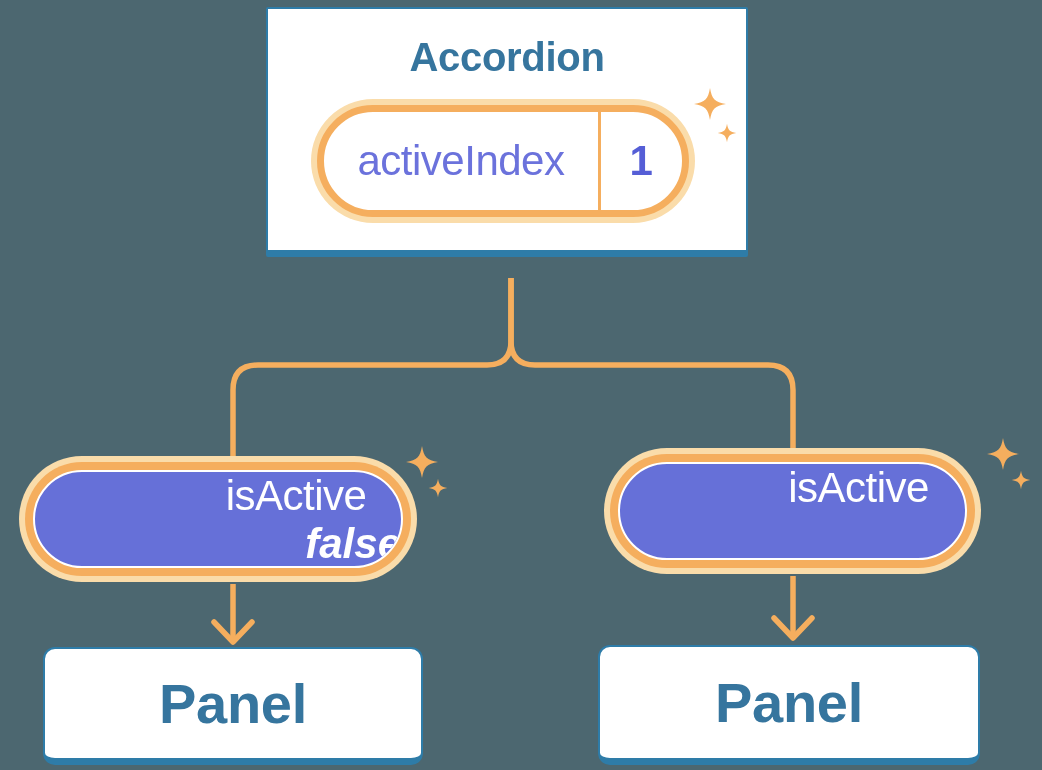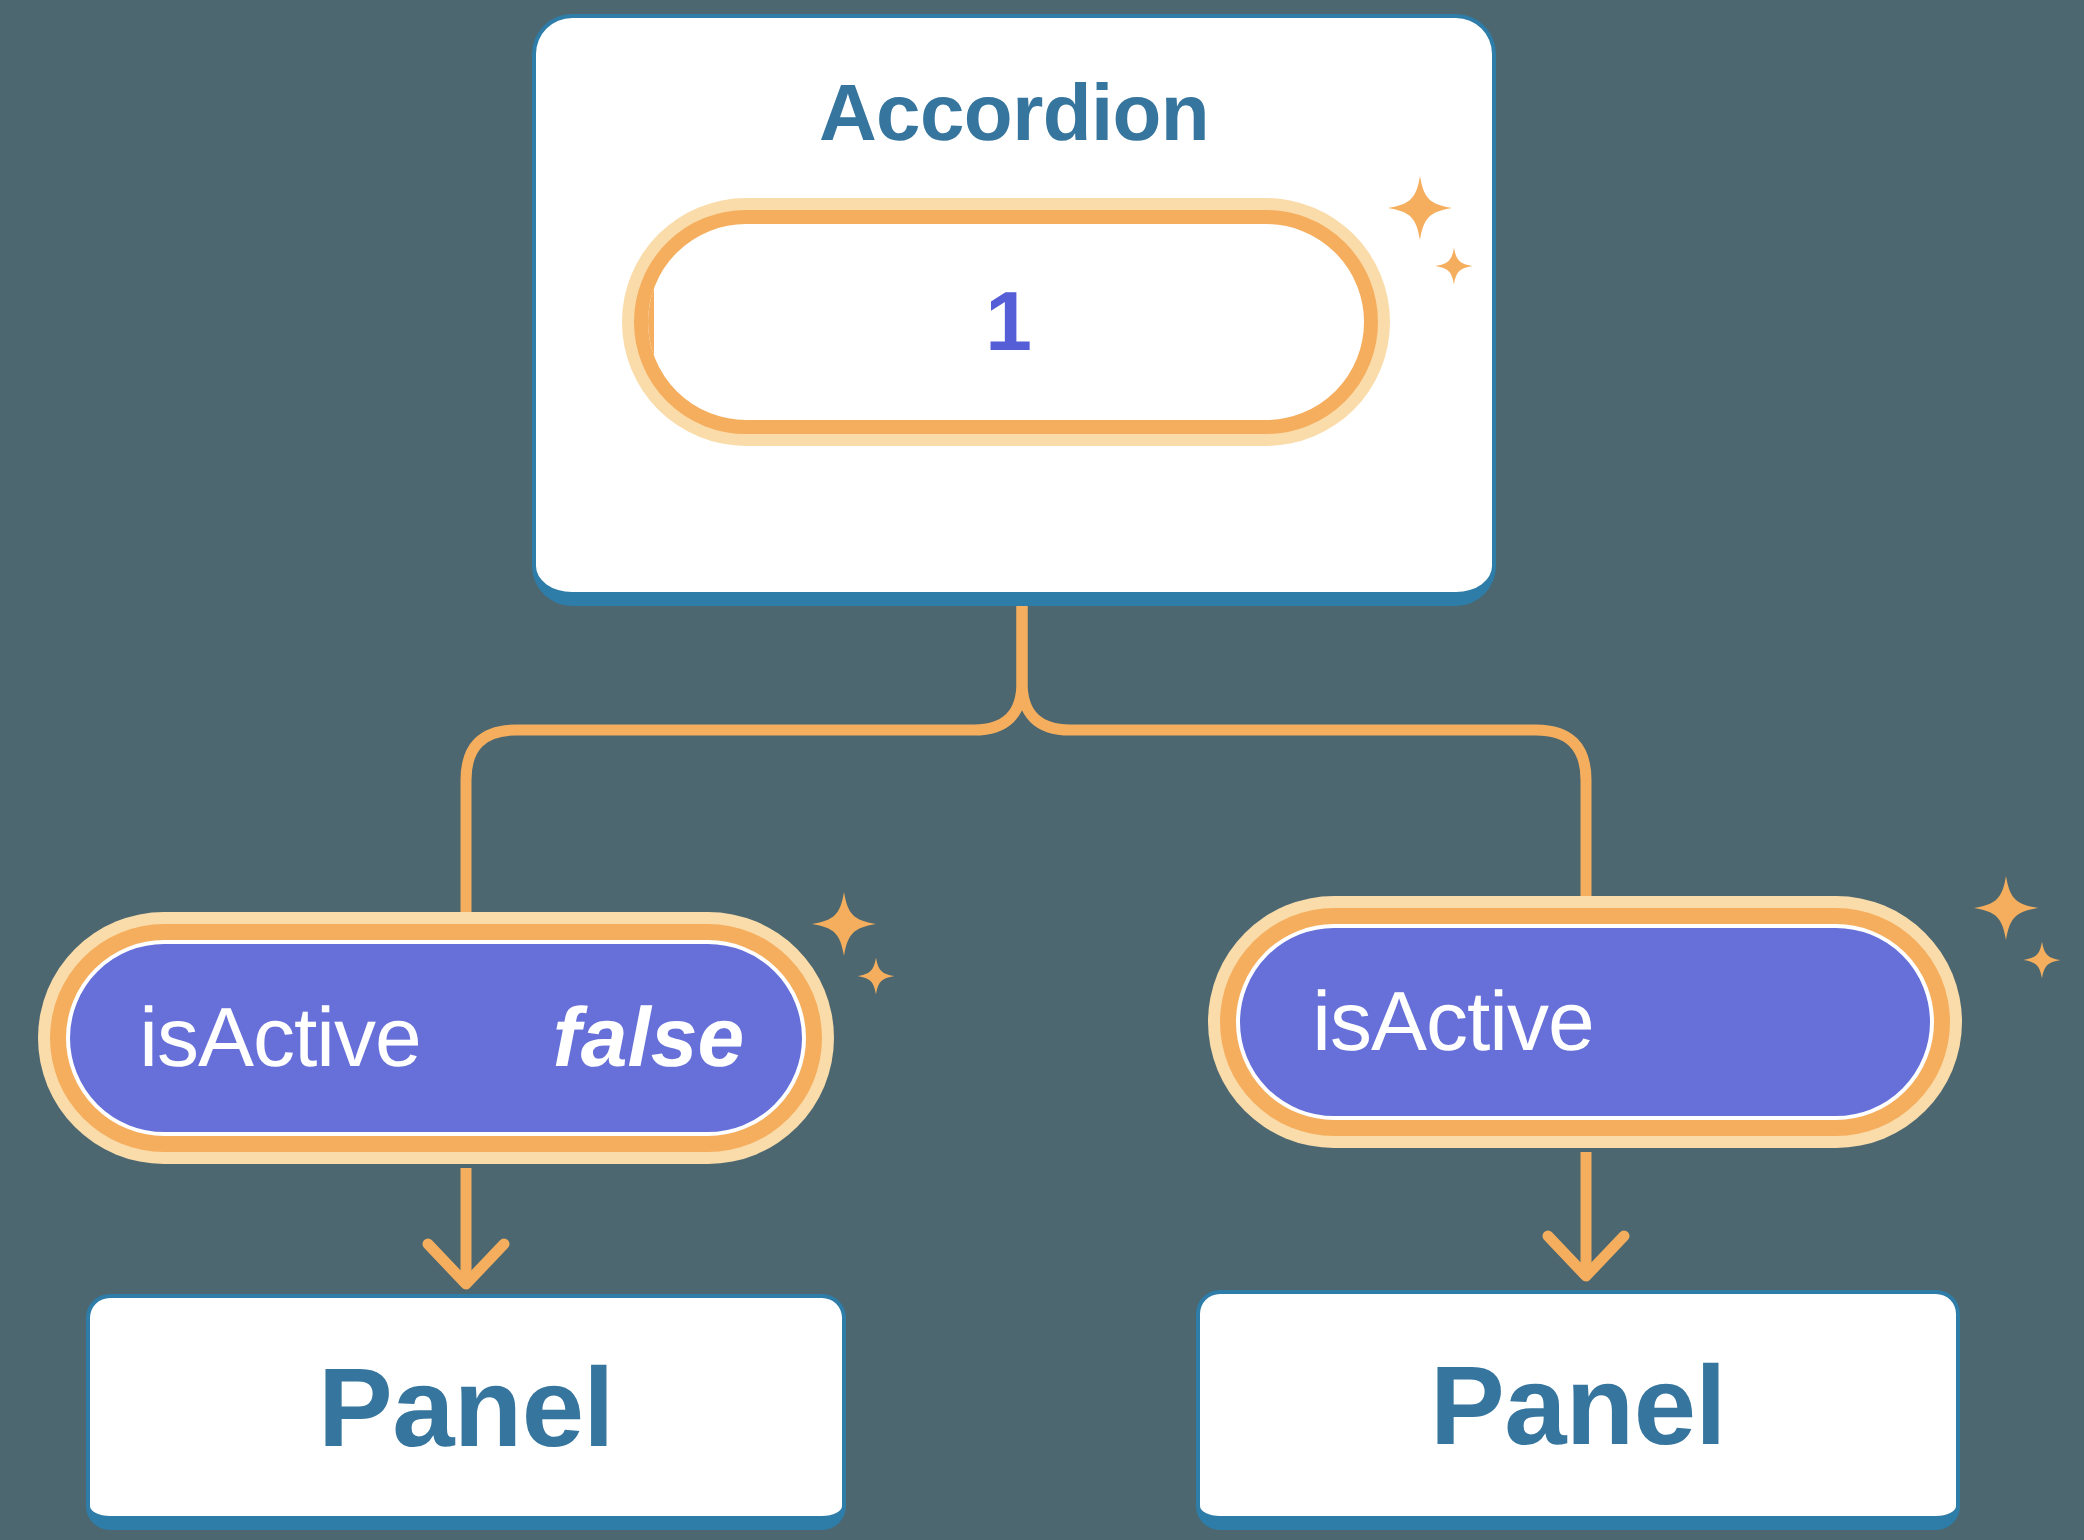--- a/index.html
+++ b/index.html
@@ -26,21 +26,21 @@
   #sparkle-layer{z-index:3;}
   .connector{stroke:var(--orange);stroke-width:5.5;fill:none;}
   .arrowhead{stroke:var(--orange);stroke-width:5.5;fill:none;stroke-linecap:round;stroke-linejoin:round;}
   .sparkle{fill:var(--orange);}
 
   .card{
     position:absolute;background:var(--white);
     border:2.5px solid var(--card-border);border-bottom-width:7px;
     box-sizing:border-box;z-index:2;
   }
-  #accordion-card{left:266px;top:7px;width:482px;height:296px;border-radius:20px;}
+  #accordion-card{left:266px;top:7px;width:482px;height:250px;border-radius:2px;}
   .card-title{
     position:absolute;left:0;right:0;top:26px;text-align:center;
     font-size:40px;font-weight:600;letter-spacing:-0.3px;color:var(--heading-text);
   }
 
   .state-pill{
     position:absolute;left:49px;top:96px;width:372px;height:112px;
     box-sizing:border-box;background:var(--white);
     border:7px solid var(--orange);border-radius:999px;
     box-shadow:0 0 0 6px var(--peach);
@@ -53,21 +53,21 @@
   .state-pill .pill-divider{width:2.5px;background:var(--orange);flex:none;}
   .state-pill .pill-value{
     flex:1;display:flex;align-items:center;justify-content:center;
     font-size:42px;font-weight:700;color:var(--pill-value-purple);
   }
 
   .prop-pill{
     position:absolute;box-sizing:border-box;background:var(--purple);
     border:2.5px solid var(--white);border-radius:999px;
     box-shadow:0 0 0 8px var(--orange),0 0 0 14px var(--peach);
-    display:flex;align-items:center;overflow:hidden;z-index:2;color:var(--white);
+    display:flex;align-items:flex-end;overflow:hidden;z-index:2;color:var(--white);flex-direction:column;
   }
   #prop-pill-left{left:33px;top:470px;width:370px;height:98px;}
   #prop-pill-right{left:618px;top:462px;width:349px;height:98px;}
   .prop-pill .pill-name{
     display:flex;align-items:center;justify-content:center;
     font-size:42px;letter-spacing:-0.5px;
   }
   #prop-pill-left .pill-name{width:210px;}
   #prop-pill-right .pill-name{width:213px;}
   .prop-pill .pill-divider{width:2.5px;background:var(--white);flex:none;}
@@ -93,20 +93,21 @@
     <path class="connector" d="M511 278 L511 341 Q511 365 535 365 L768 365 Q793 365 793 390 L793 450"></path>
     <path class="connector" d="M233 584 L233 640"></path>
     <path class="arrowhead" d="M214 622 L233 642 L252 622"></path>
     <path class="connector" d="M793 576 L793 636"></path>
     <path class="arrowhead" d="M774 618 L793 638 L812 618"></path>
   </svg>
 
   <div id="accordion-card" class="card">
     <div class="card-title">Accordion</div>
     <div class="state-pill">
+      <div class="pill-name">activeIndex</div>
       <div class="pill-divider"></div>
       <div class="pill-value">1</div>
     </div>
   </div>
 
   <div id="prop-pill-left" class="prop-pill">
     <div class="pill-name">isActive</div>
     <div class="pill-divider"></div>
     <div class="pill-value">false</div>
   </div>

